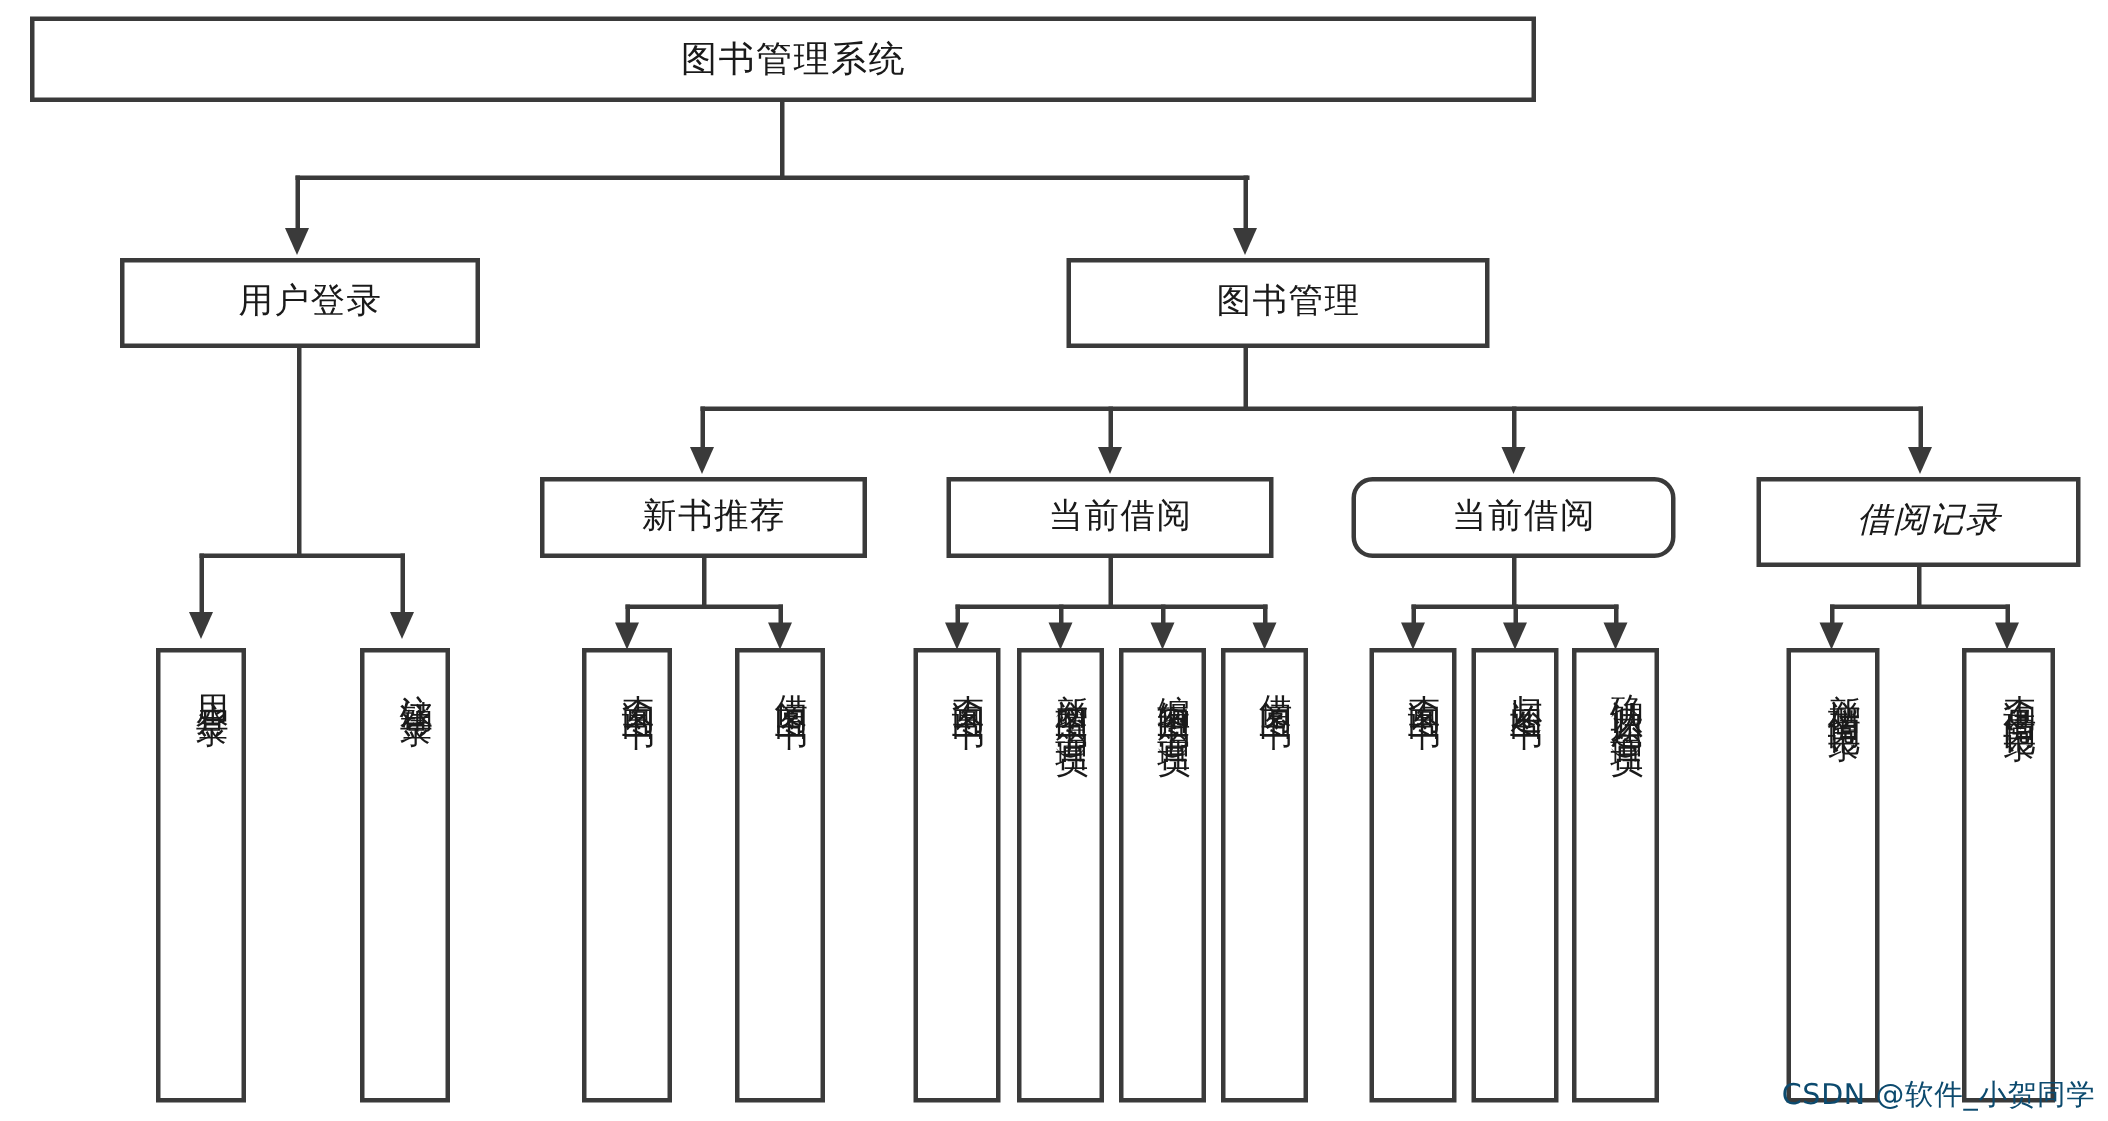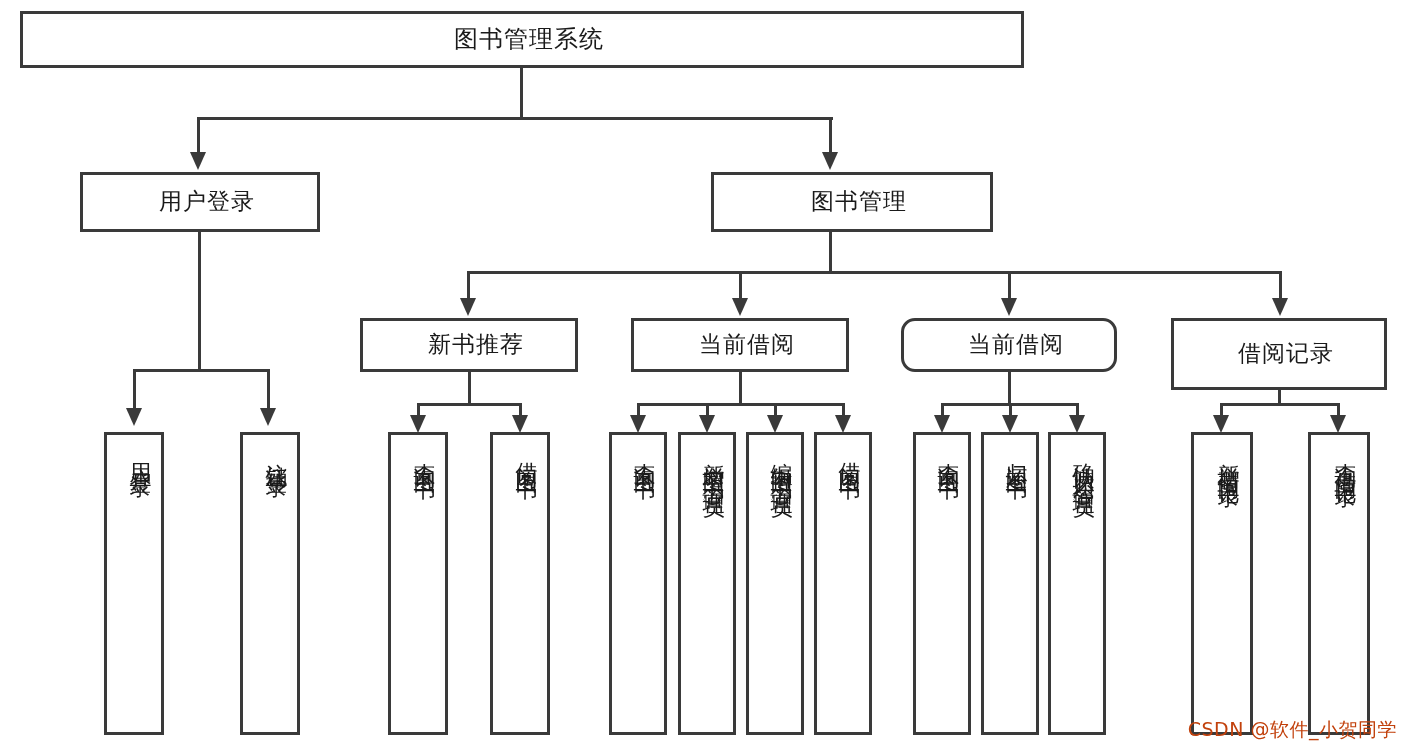--- a/index.html
+++ b/index.html
@@ -71,21 +71,21 @@
     border-right: 8px solid transparent;
     border-top: 18px solid #3a3a3a;
     z-index: 2;
   }
   
   #watermark {
     position: absolute;
     right: 8px;
     bottom: 4px;
     font-size: 19px;
-    color: #c2410c;
+    color: #0c4a6e;
     letter-spacing: 0.5px;
     z-index: 5;
     white-space: nowrap;
   }
 </style>
 </head>
 <body>
 
 <div id="canvas">
 
@@ -130,21 +130,21 @@
 
   <div class="node h" style="left:360px; top:318px; width:218px; height:54px;">
     <span>新书推荐</span>
   </div>
   <div class="node h" style="left:631px; top:318px; width:218px; height:54px;">
     <span>当前借阅</span>
   </div>
   <div class="node h" style="left:901px; top:318px; width:216px; height:54px;border-radius:14px;">
     <span>当前借阅</span>
   </div>
-  <div class="node h" style="left:1171px; top:318px; width:216px; height:72px;">
+  <div class="node h" style="left:1171px; top:318px; width:216px; height:60px;font-style:italic;">
     <span>借阅记录</span>
   </div>
 
   <div class="ln v" style="left:468px; top:372px; width:3px; height:34px;"></div>
   <div class="ln h" style="left:417px; top:403px; width:105px; height:3px;"></div>
   <div class="ln v" style="left:417px; top:403px; width:3px; height:22px;"></div>
   <div class="arrow" style="left:410px; top:415px;"></div>
   <div class="ln v" style="left:519px; top:403px; width:3px; height:22px;"></div>
   <div class="arrow" style="left:512px; top:415px;"></div>
 

